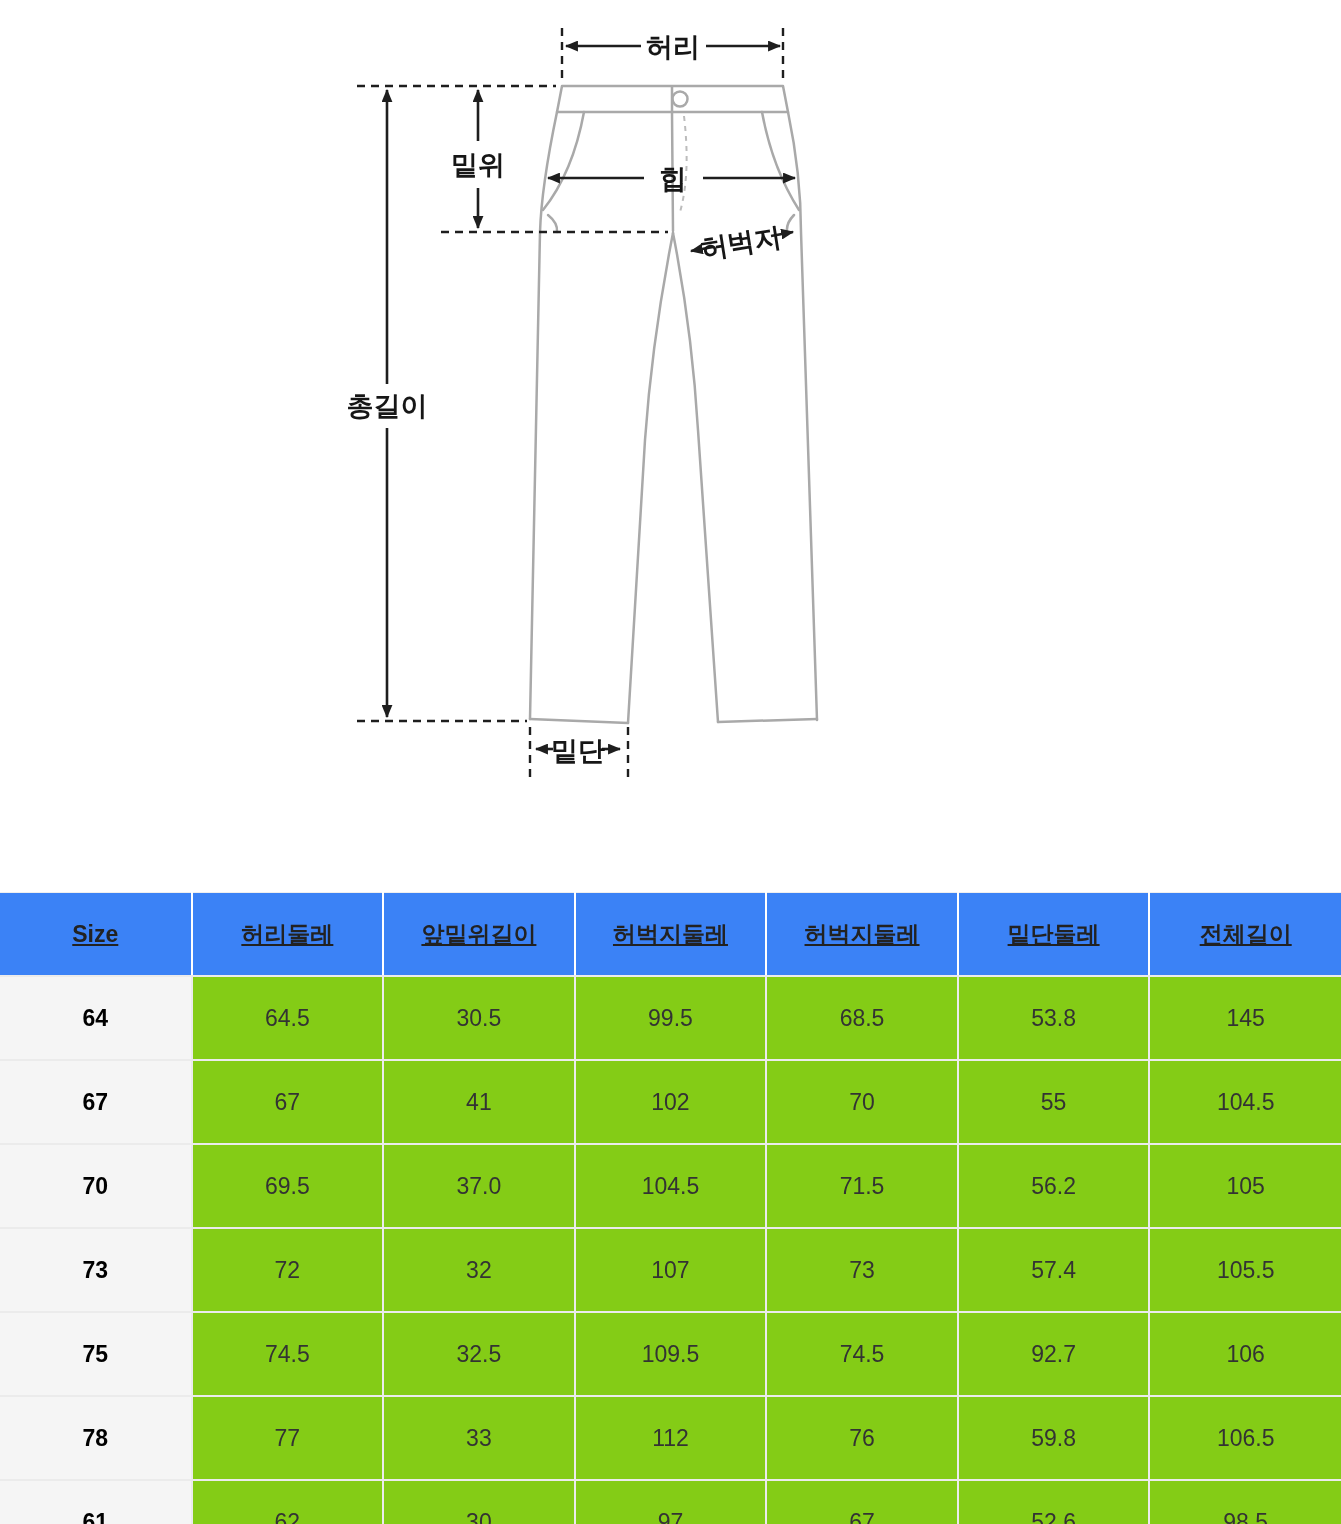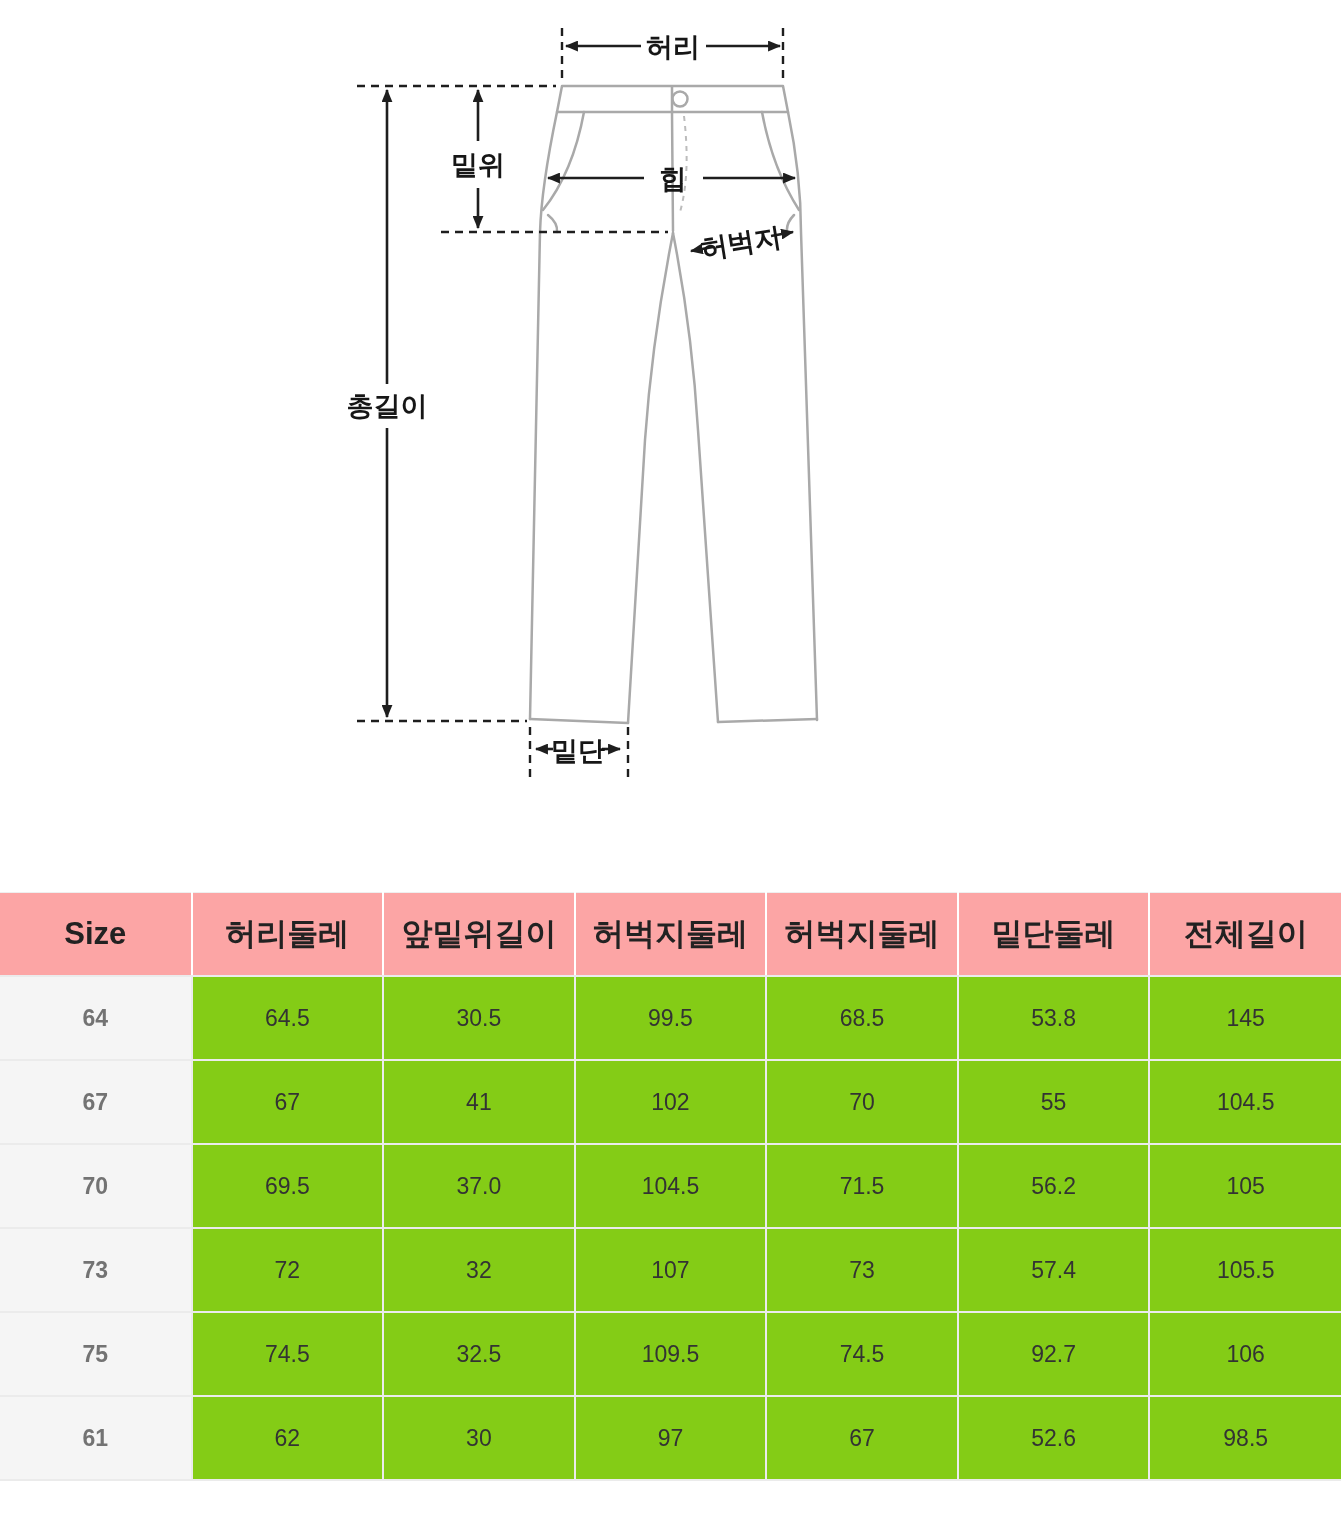--- a/index.html
+++ b/index.html
@@ -17,46 +17,47 @@
   .ann{stroke:#1e1e1e;stroke-width:2.6;fill:none;}
   .lbl{font-family:"Liberation Sans","DejaVu Sans",sans-serif;font-size:27px;font-weight:700;fill:#161616;text-anchor:middle;}
   .table-wrap{position:absolute;top:892px;left:0;width:1341px;}
   table.size-table{
     width:100%;
     border-collapse:collapse;
     table-layout:fixed;
   }
   table.size-table th{
     height:80px;
-    background:#fca5a5;
-    font-size:31px;
+    background:#3b82f6;
+    font-size:23px;
     font-weight:700;
     color:#222222;
     text-align:center;
     vertical-align:middle;
     border-top:1px solid #efefef;
     border-right:2px solid #ffffff;
     border-bottom:2px solid #ebebeb;
+    text-decoration:underline;
   }
   table.size-table th:last-child{border-right:none;}
   table.size-table td{
     height:80px;
     background:#84cc16;
     font-size:23px;
     color:#333333;
     text-align:center;
     vertical-align:middle;
     border-right:2px solid #ebebeb;
     border-bottom:2px solid #ebebeb;
   }
   table.size-table td:last-child{border-right:none;}
   table.size-table td.size-cell{
     background:#f5f5f5;
     font-weight:700;
-    color:#737373;
+    color:#000000;
   }
 </style>
 </head>
 <body>
 
 <svg class="diagram" width="1341" height="830" viewBox="0 0 1341 830">
   <defs>
     <marker id="arr" viewBox="0 0 12 10" refX="11" refY="5" markerWidth="13" markerHeight="11" markerUnits="userSpaceOnUse" orient="auto-start-reverse">
       <path d="M0 0 L12 5 L0 10 Z" fill="#1e1e1e"></path>
     </marker>
@@ -164,20 +165,29 @@
       <tr>
         <td class="size-cell">75</td>
         <td>74.5</td>
         <td>32.5</td>
         <td>109.5</td>
         <td>74.5</td>
         <td>92.7</td>
         <td>106</td>
       </tr>
       <tr>
+        <td class="size-cell">78</td>
+        <td>77</td>
+        <td>33</td>
+        <td>112</td>
+        <td>76</td>
+        <td>59.8</td>
+        <td>106.5</td>
+      </tr>
+      <tr>
         <td class="size-cell">61</td>
         <td>62</td>
         <td>30</td>
         <td>97</td>
         <td>67</td>
         <td>52.6</td>
         <td>98.5</td>
       </tr>
     </tbody>
   </table>

